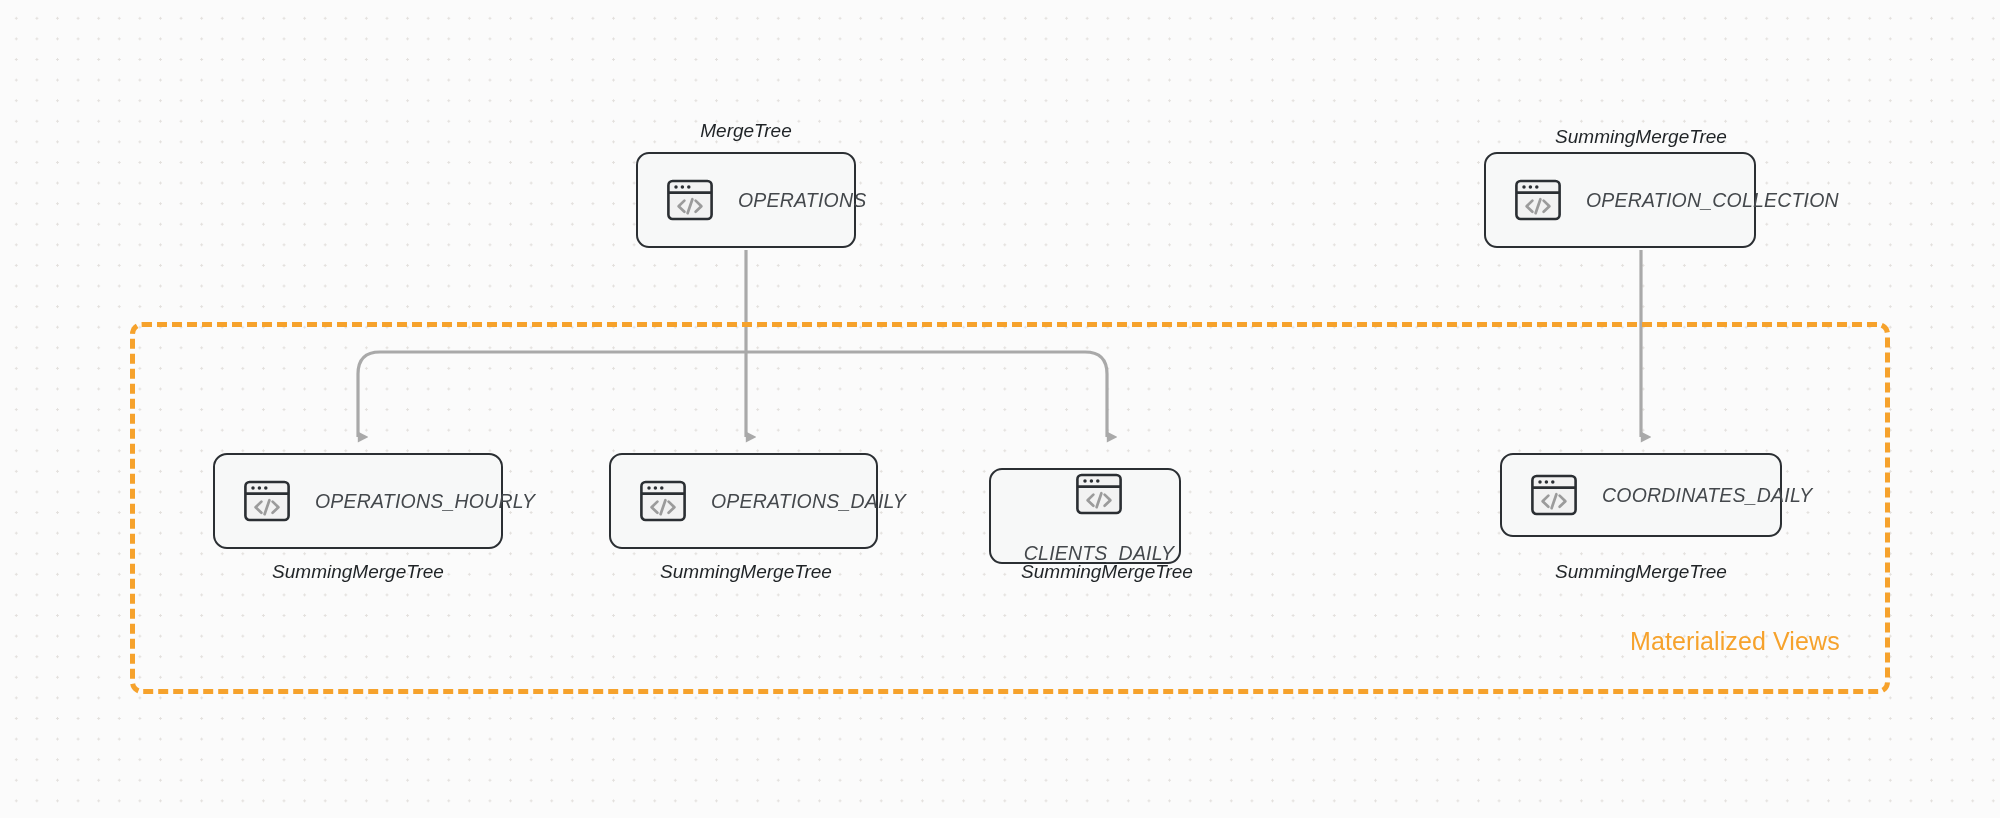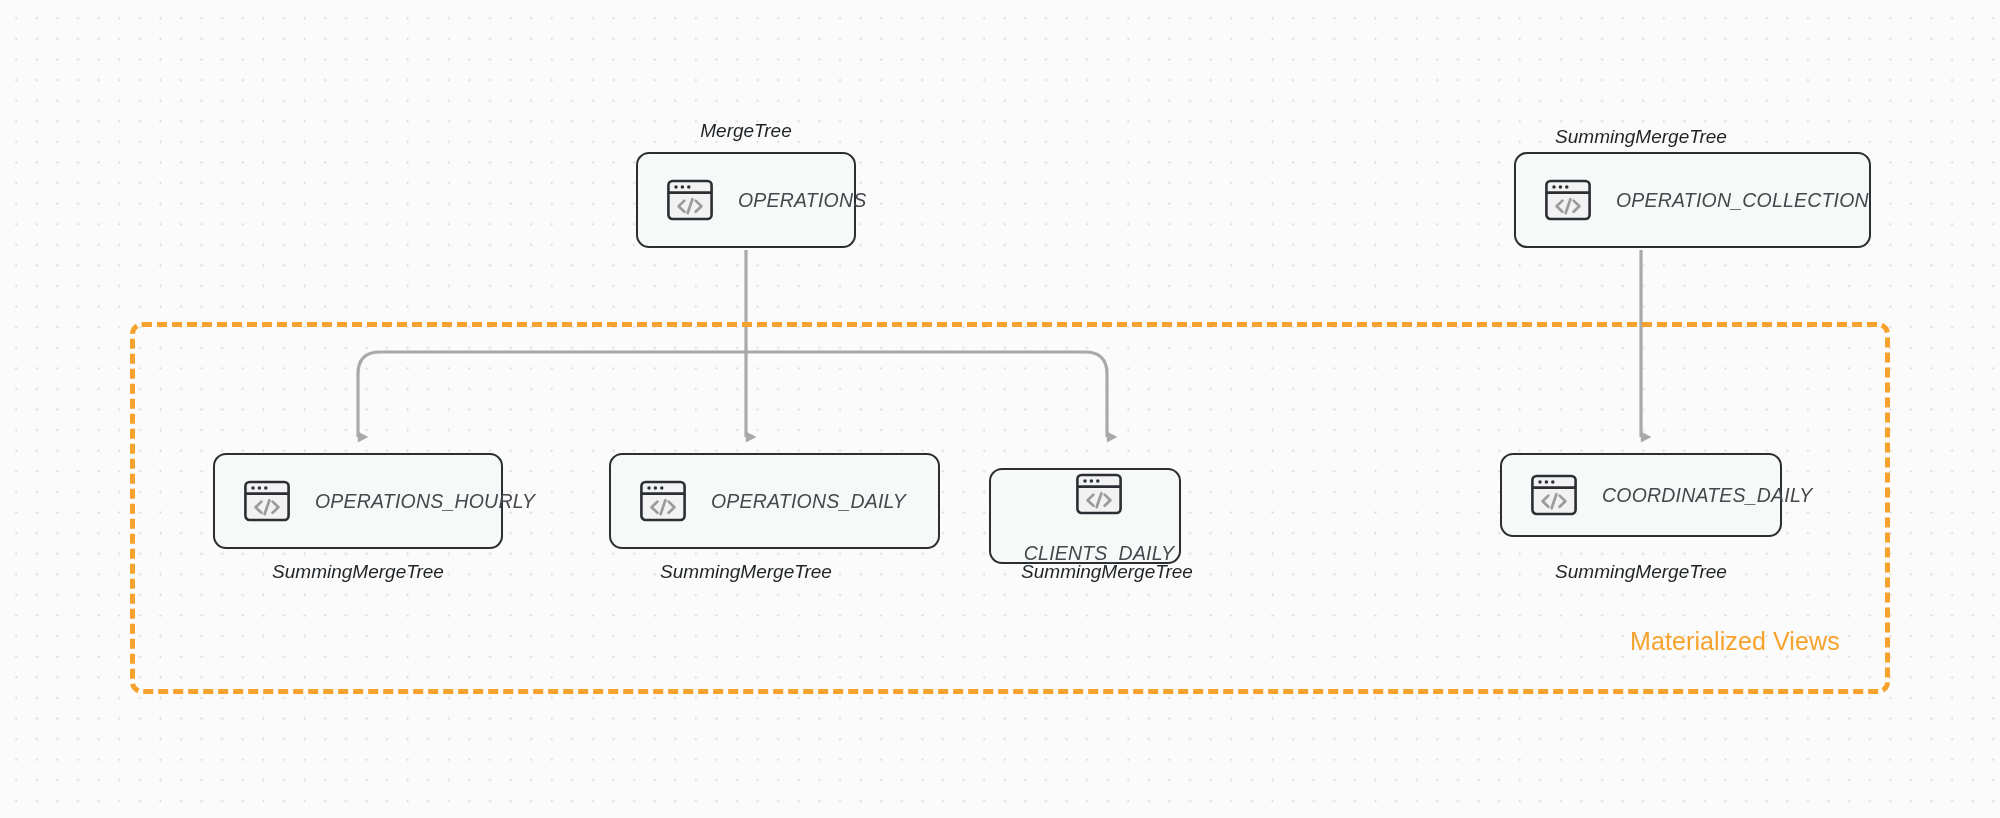--- a/index.html
+++ b/index.html
@@ -108,55 +108,55 @@
       <g fill="none" stroke="#9b9b9b" stroke-width="2.7" stroke-linecap="round" stroke-linejoin="round">
         <path d="M 18.4 24.6 L 12.6 30.2 L 18.4 35.8"></path>
         <path d="M 29.6 24.6 L 35.4 30.2 L 29.6 35.8"></path>
         <path d="M 26.4 23.2 L 21.6 37.2"></path>
       </g>
     </svg>
     <span class="node-label">OPERATIONS</span>
   </div>
   <div class="caption" style="left:746px; top:120px;">MergeTree</div>
 
-  <div class="node" style="left:1484px; top:152px; width:357px; height:96px;margin-left:30px;">
+  <div class="node" style="left:1484px; top:152px; width:272px; height:96px;">
     <svg class="node-icon" width="48" height="48" viewBox="0 0 48 48">
       <rect x="2.4" y="5" width="43.2" height="38" rx="4.2" fill="#f2f2f2" stroke="#2b2f33" stroke-width="2.6"></rect>
       <path d="M 2.4 16.6 L 45.6 16.6" stroke="#2b2f33" stroke-width="2.6"></path>
       <circle cx="10" cy="11" r="1.75" fill="#2b2f33"></circle>
       <circle cx="16.4" cy="11" r="1.75" fill="#2b2f33"></circle>
       <circle cx="22.8" cy="11" r="1.75" fill="#2b2f33"></circle>
       <g fill="none" stroke="#9b9b9b" stroke-width="2.7" stroke-linecap="round" stroke-linejoin="round">
         <path d="M 18.4 24.6 L 12.6 30.2 L 18.4 35.8"></path>
         <path d="M 29.6 24.6 L 35.4 30.2 L 29.6 35.8"></path>
         <path d="M 26.4 23.2 L 21.6 37.2"></path>
       </g>
     </svg>
     <span class="node-label">OPERATION_COLLECTION</span>
   </div>
   <div class="caption" style="left:1641px; top:126px;">SummingMergeTree</div>
 
-  <div class="node" style="left:213px; top:453px; width:290px; height:96px;">
+  <div class="node" style="left:213px; top:453px; width:290px; height:96px;border-radius:14px;">
     <svg class="node-icon" width="48" height="48" viewBox="0 0 48 48">
       <rect x="2.4" y="5" width="43.2" height="38" rx="4.2" fill="#f2f2f2" stroke="#2b2f33" stroke-width="2.6"></rect>
       <path d="M 2.4 16.6 L 45.6 16.6" stroke="#2b2f33" stroke-width="2.6"></path>
       <circle cx="10" cy="11" r="1.75" fill="#2b2f33"></circle>
       <circle cx="16.4" cy="11" r="1.75" fill="#2b2f33"></circle>
       <circle cx="22.8" cy="11" r="1.75" fill="#2b2f33"></circle>
       <g fill="none" stroke="#9b9b9b" stroke-width="2.7" stroke-linecap="round" stroke-linejoin="round">
         <path d="M 18.4 24.6 L 12.6 30.2 L 18.4 35.8"></path>
         <path d="M 29.6 24.6 L 35.4 30.2 L 29.6 35.8"></path>
         <path d="M 26.4 23.2 L 21.6 37.2"></path>
       </g>
     </svg>
     <span class="node-label">OPERATIONS_HOURLY</span>
   </div>
   <div class="caption" style="left:358px; top:561px;">SummingMergeTree</div>
 
-  <div class="node" style="left:609px; top:453px; width:331px; height:96px;">
+  <div class="node" style="left:609px; top:453px; width:269px; height:96px;">
     <svg class="node-icon" width="48" height="48" viewBox="0 0 48 48">
       <rect x="2.4" y="5" width="43.2" height="38" rx="4.2" fill="#f2f2f2" stroke="#2b2f33" stroke-width="2.6"></rect>
       <path d="M 2.4 16.6 L 45.6 16.6" stroke="#2b2f33" stroke-width="2.6"></path>
       <circle cx="10" cy="11" r="1.75" fill="#2b2f33"></circle>
       <circle cx="16.4" cy="11" r="1.75" fill="#2b2f33"></circle>
       <circle cx="22.8" cy="11" r="1.75" fill="#2b2f33"></circle>
       <g fill="none" stroke="#9b9b9b" stroke-width="2.7" stroke-linecap="round" stroke-linejoin="round">
         <path d="M 18.4 24.6 L 12.6 30.2 L 18.4 35.8"></path>
         <path d="M 29.6 24.6 L 35.4 30.2 L 29.6 35.8"></path>
         <path d="M 26.4 23.2 L 21.6 37.2"></path>

